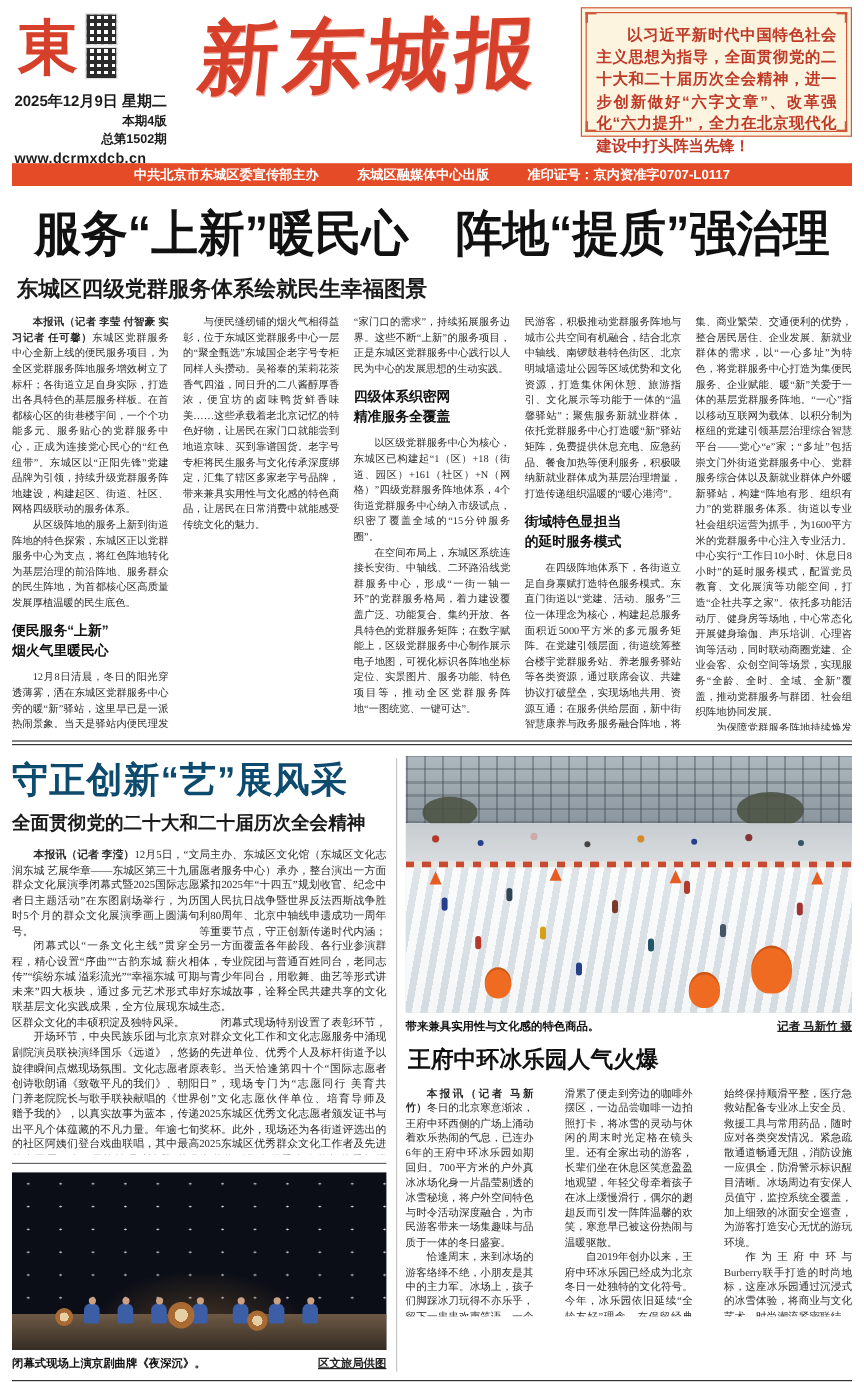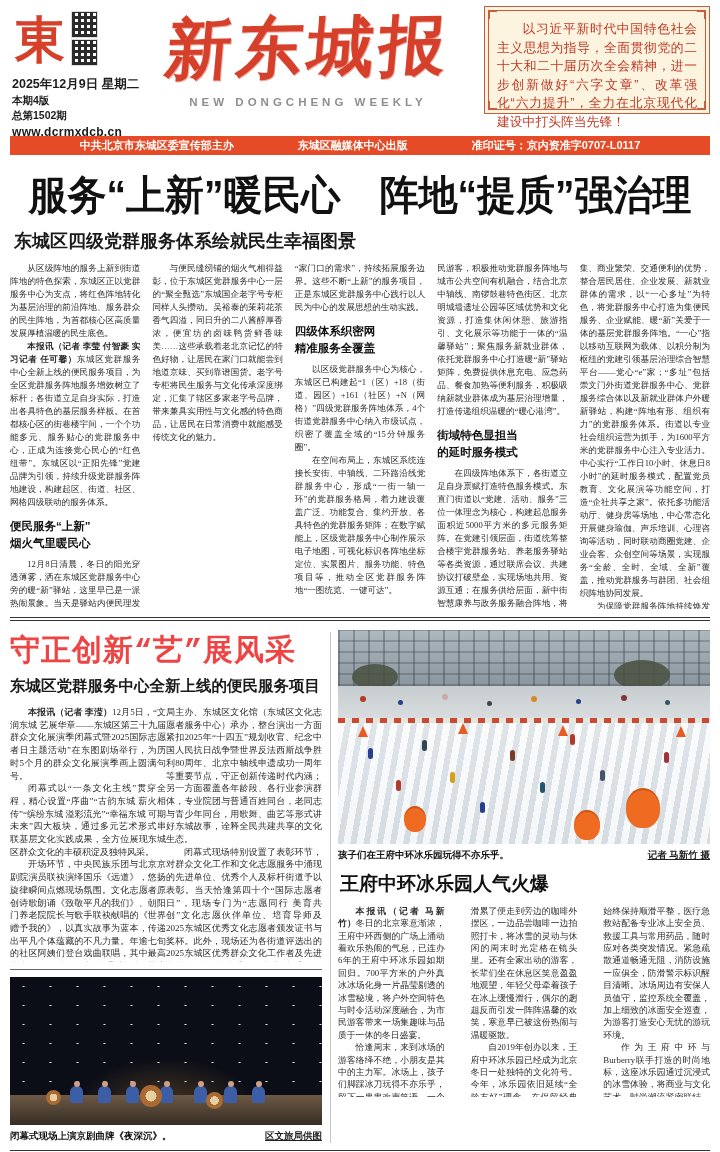--- a/index.html
+++ b/index.html
@@ -10,52 +10,52 @@
   
   .header { position:relative; height:136px; }
   .seal { position:absolute; left:2px; top:10px; width:56px; height:60px; color:#d6402a; font-weight:700; font-size:50px; line-height:60px; text-align:center; font-family:"Liberation Serif",serif; }
   .qrs { position:absolute; left:62px; top:12px; }
   .qr { width:25px; height:25px; margin-bottom:3px;
         background:
         repeating-linear-gradient(0deg,#2b2b2b 0 3px,transparent 3px 6px),
         repeating-linear-gradient(90deg,#2b2b2b 0 3px,#fff 3px 6px); outline:1px solid #ddd; }
   .dateblock { position:absolute; left:2px; top:76px; font-family:"Liberation Sans","DejaVu Sans",sans-serif; color:#1c1c1c; }
   .dateblock .d1 { font-size:12.5px; font-weight:700; }
-  .dateblock .d2 { font-size:10.5px; font-weight:700; margin-top:1px; }
+  .dateblock .d2 { font-size:10.5px; font-weight:700; margin-top:1px;text-align:right; }
   .dateblock .d3 { font-size:12px; font-weight:700; margin-top:2px; letter-spacing:.3px; }
   .masthead { position:absolute; left:128px; top:2px; width:340px; text-align:center; }
   .masthead .cn { font-size:66px; font-weight:900; color:#d6402a; letter-spacing:5px; line-height:92px;
                   transform:skewX(-6deg) rotate(-1deg); text-shadow:1px 1px 0 rgba(214,64,42,.45); font-family:"Liberation Serif",serif; }
   .masthead .en { margin-top:2px; font-family:"Liberation Sans",sans-serif; font-size:11.5px; font-weight:700; color:#8f8f8f; letter-spacing:4px; }
   .slogan-box { position:absolute; right:0; top:6px; width:226px; height:108px; background:#fdf4e0;
                 border:1px solid #cd5a3c; outline:1px solid #cd5a3c; outline-offset:-5px; padding:13px 12px 0 12px; }
   .corner { position:absolute; width:9px; height:9px; border:2px solid #cd5a3c; }
   .c-tl{left:3px;top:3px;border-right:none;border-bottom:none;} .c-tr{right:3px;top:3px;border-left:none;border-bottom:none;}
   .c-bl{left:3px;bottom:3px;border-right:none;border-top:none;} .c-br{right:3px;bottom:3px;border-left:none;border-top:none;}
-  .slogan-text { font-size:12.8px; font-weight:400; color:#bf3a26; line-height:1.45; text-indent:2em; text-align:justify; font-family:"Liberation Sans",sans-serif; }
-
-  
-  .infobar { height:19px; background:#e64b27; display:flex; align-items:center; justify-content:center; gap:64px;
+  .slogan-text { font-size:12.8px; font-weight:700; color:#bf3a26; line-height:1.45; text-indent:2em; text-align:justify; font-family:"Liberation Sans",sans-serif; }
+
+  
+  .infobar { height:19px; background:#e64b27; display:flex; align-items:center; justify-content:center; gap:32px;
              color:#fff; font-family:"Liberation Sans",sans-serif; font-size:11px; font-weight:700; }
 
   
   .lead-hl { margin-top:13px; text-align:center; font-family:"Liberation Sans","DejaVu Sans",sans-serif;
              font-size:39px; font-weight:900; color:#111; letter-spacing:0; transform:scaleY(1.04); white-space:nowrap; }
   .lead-sub { margin:7px 0 0 4px; font-size:18px; font-weight:700; color:#1a1a1a; }
   .cols5 { display:flex; gap:12px; margin-top:9px; height:347px; overflow:hidden; }
   .cols5 .col { flex:1; font-size:8.6px; line-height:13px; text-align:justify; color:#2b2b2b; }
   p.body { text-indent:2em; margin:0; }
   .colhead { font-family:"Liberation Sans",sans-serif; font-size:11.5px; font-weight:700; color:#111; line-height:1.45; margin:9px 0 7px; }
   .dbl-rule { margin-top:8px; height:4px; border-top:1px solid #333; border-bottom:1px solid #333; }
 
   
   .bottom { display:flex; margin-top:9px; }
   .vdiv { width:1px; background:#c6c6c6; margin:2px 7px 0 8px; }
   .bl { width:312px; flex:none; }
-  .bl .hl { font-family:Liberation Mono, monospace; font-size:30px; font-weight:900; color:#ef4444; letter-spacing:1px; }
+  .bl .hl { font-family:Liberation Sans, sans-serif; font-size:30px; font-weight:900; color:#0c4a6e; letter-spacing:1px; }
   .bl .sub { font-size:15.5px; font-weight:700; margin:5px 0 9px; color:#1a1a1a; }
   .cols2 { display:flex; height:256px; overflow:hidden; }
   .cols2 .col { flex:1; font-size:9px; line-height:12.7px; text-align:justify; color:#2b2b2b; }
   .thin-rule { border-top:1px solid #666; margin:7px 0 7px; }
   .caption-row { display:flex; justify-content:space-between; align-items:baseline; margin-top:5px;
                  font-family:"Liberation Sans",sans-serif; font-size:9.5px; font-weight:700; color:#111; }
   .caption-row .credit { font-weight:700; color:#222; white-space:nowrap; margin-left:8px;text-decoration:underline; }
 
   .br { flex:1; min-width:0; }
   .br .hl { font-family:"Liberation Sans",sans-serif; font-size:19px; font-weight:900; color:#111; line-height:1.3; margin:10px 0 8px 2px; }
@@ -104,21 +104,20 @@
       <div class="qr"></div>
     </div>
     <div class="dateblock">
       <div class="d1">2025年12月9日 星期二</div>
       <div class="d2">本期4版</div>
       <div class="d2">总第1502期</div>
       <div class="d3">www.dcrmxdcb.cn</div>
     </div>
     <div class="masthead">
       <div class="cn">新东城报</div>
-      <div class="en">NEW DONGCHENG WEEKLY</div>
     </div>
     <div class="slogan-box">
       <span class="corner c-tl"></span>
       <span class="corner c-tr"></span>
       <span class="corner c-bl"></span>
       <span class="corner c-br"></span>
       <p class="slogan-text">以习近平新时代中国特色社会主义思想为指导，全面贯彻党的二十大和二十届历次全会精神，进一步创新做好“六字文章”、改革强化“六力提升”，全力在北京现代化建设中打头阵当先锋！</p>
     </div>
   </div>
 
@@ -126,22 +125,22 @@
     <span>中共北京市东城区委宣传部主办</span>
     <span>东城区融媒体中心出版</span>
     <span>准印证号：京内资准字0707-L0117</span>
   </div>
 
   <h1 class="lead-hl">服务“上新”暖民心　阵地“提质”强治理</h1>
   <h2 class="lead-sub">东城区四级党群服务体系绘就民生幸福图景</h2>
 
   <div class="cols5">
     <div class="col">
+      <p class="body"><b>本报讯（记者 李莹 付智豪 实习记者 任可馨）</b><span>东城区党群服务中心全新上线的便民服务项目，为全区党群服务阵地服务增效树立了标杆；各街道立足自身实际，打造出各具特色的基层服务样板。在首都核心区的街巷楼宇间，一个个功能多元、服务贴心的党群服务中心，正成为连接党心民心的“红色纽带”。东城区以“正阳先锋”党建品牌为引领，持续升级党群服务阵地建设，构建起区、街道、社区、网格四级联动的服务体系。</span></p>
       <p class="body">从区级阵地的服务上新到街道阵地的特色探索，东城区正以党群服务中心为支点，将红色阵地转化为基层治理的前沿阵地、服务群众的民生阵地，为首都核心区高质量发展厚植温暖的民生底色。</p>
-      <p class="body"><b>本报讯（记者 李莹 付智豪 实习记者 任可馨）</b><span>东城区党群服务中心全新上线的便民服务项目，为全区党群服务阵地服务增效树立了标杆；各街道立足自身实际，打造出各具特色的基层服务样板。在首都核心区的街巷楼宇间，一个个功能多元、服务贴心的党群服务中心，正成为连接党心民心的“红色纽带”。东城区以“正阳先锋”党建品牌为引领，持续升级党群服务阵地建设，构建起区、街道、社区、网格四级联动的服务体系。</span></p>
       <div class="colhead"><span>便民服务“上新”</span><br><span>烟火气里暖民心</span></div>
       <p class="body">12月8日清晨，冬日的阳光穿透薄雾，洒在东城区党群服务中心旁的暖“新”驿站，这里早已是一派热闹景象。当天是驿站内便民理发服务项目“开张”首日，来自辖区商户“8号美容美发”的技师正细心地为社区老人修剪头发。另一旁，刚刚入驻不久的便民缝纫铺里，缝纫机的咔嗒声不绝于耳，从业30余年的潘师傅手指翻飞间，一条开线的裤子便完成了精细缝补，接过裤子的阿姨连连点赞：“手艺真地道，以后缝缝补补再也不用跑远路了！”</p>
 
     </div>
     <div class="col">
       <p class="body">与便民缝纫铺的烟火气相得益彰，位于东城区党群服务中心一层的“聚全甄选”东城国企老字号专柜同样人头攒动。吴裕泰的茉莉花茶香气四溢，同日升的二八酱醇厚香浓，便宜坊的卤味鸭货鲜香味美……这些承载着老北京记忆的特色好物，让居民在家门口就能尝到地道京味、买到靠谱国货。老字号专柜将民生服务与文化传承深度绑定，汇集了辖区多家老字号品牌，带来兼具实用性与文化感的特色商品，让居民在日常消费中就能感受传统文化的魅力。</p>
 
     </div>
     <div class="col">
       <p class="body" style="text-indent:0;">“家门口的需求”，持续拓展服务边界。这些不断“上新”的服务项目，正是东城区党群服务中心践行以人民为中心的发展思想的生动实践。</p>
@@ -161,21 +160,21 @@
       <p class="body">为保障党群服务阵地持续焕发生机，东城区探索出“公益化+市场化”的运营新路径。一方面，主动承接12家市级单位下沉的19项优质服务资源，提升“一站式”服务供给能力；另一方面，联动区属国企、驻区单位，推出图书经营、青少年托管、社区食堂等增值服务，实现阵地运营良性循环。在人员保障上，东城区整合市民活动中心与党建服务中心力量，通过服务积分兑换吸纳志愿力量，构建“专职+兼职+志愿”的服务队伍，为党群服务长效运转筑牢基础。</p>
     </div>
   </div>
 
   <div class="dbl-rule"></div>
 
   <div class="bottom">
 
     <div class="bl">
       <h2 class="hl">守正创新“艺”展风采</h2>
-      <div class="sub">东城区党群服务中心全新上线的便民服务项目</div>
+      <div class="sub">全面贯彻党的二十大和二十届历次全会精神</div>
       <div class="cols2">
         <div class="col">
           <p class="body"><b>本报讯（记者 李滢）</b><span>12月5日，“文润东城 艺展华章——东城区第三十九届群众文化展演季闭幕式暨2025国际志愿者日主题活动”在东图剧场举行，为历时5个月的群众文化展演季画上圆满句号。</span></p>
           <p class="body">闭幕式以“一条文化主线”贯穿全程，精心设置“序曲”“古韵东城 薪火相传”“缤纷东城 溢彩流光”“幸福东城 可期未来”四大板块，通过多元艺术形式串联基层文化实践成果，全方位展现东城区群众文化的丰硕积淀及独特风采。</p>
           <p class="body">开场环节，中央民族乐团与北京京剧院演员联袂演绎国乐《远道》，悠扬旋律瞬间点燃现场氛围。文化志愿者原创诗歌朗诵《致敬平凡的我们》、朝阳门养老院院长与歌手联袂献唱的《世界赠予我的》，以真实故事为蓝本，传递出平凡个体蕴藏的不凡力量。年逾七旬的社区阿姨们登台戏曲联唱，其中最高龄者已届80岁，用旋转唱腔诠释“艺术不老、传承不息”的坚守；8岁少年作为中轴杯曲艺大赛最小入围者，献上快板书《百泉图》，展现曲艺传承的新生活力；一级演员与东城居民模特队跨界合作歌曲服装秀《山歌好比春江水》，以“专业引领+群众参与”的模式，定格文化惠民的鲜活场景。</p>
 
         </div>
         <div class="col">
           <p class="body" style="text-indent:0;">局主办、东城区文化馆（东城区文化志愿者服务中心）承办，整台演出一方面紧扣2025年“十四五”规划收官、纪念中国人民抗日战争暨世界反法西斯战争胜利80周年、北京中轴线申遗成功一周年等重要节点，守正创新传递时代内涵；另一方面覆盖各年龄段、各行业参演群体，专业院团与普通百姓同台，老同志与青少年同台，用歌舞、曲艺等形式讲好东城故事，诠释全民共建共享的文化生态。</p>
           <p class="body">闭幕式现场特别设置了表彰环节，对群众文化工作和文化志愿服务中涌现的先进单位、优秀个人及标杆街道予以表彰。当天恰逢第四十个“国际志愿者日”，现场专门为“志愿同行 美育共创”文化志愿伙伴单位、培育导师及2025东城区优秀文化志愿者颁发证书与奖杯。此外，现场还为各街道评选出的2025东城区优秀群众文化工作者及先进街道分别颁发优秀个人奖与优秀组织奖。</p>
@@ -236,21 +235,21 @@
         <div class="skater" style="left:326px;top:122px;background:#a03333;"></div>
         <div class="cone" style="left:20px;top:96px;"></div>
         <div class="cone" style="left:120px;top:93px;"></div>
         <div class="cone" style="left:220px;top:95px;"></div>
         <div class="cone" style="left:338px;top:96px;"></div>
         <div class="inflat" style="left:288px;top:158px;width:34px;height:40px;"></div>
         <div class="inflat" style="left:236px;top:180px;width:26px;height:30px;"></div>
         <div class="inflat" style="left:66px;top:176px;width:22px;height:26px;"></div>
       </div>
       <div class="caption-row">
-        <span>孩子们在王府中环冰乐园玩得不亦乐乎。</span>
+        <span>带来兼具实用性与文化感的特色商品。</span>
         <span class="credit">记者 马新竹 摄</span>
       </div>
 
       <h2 class="hl">
         <span>王府中环冰乐园人气火爆</span><br>
       </h2>
 
       <div class="cols3">
         <div class="col">
           <p class="body"><b>本报讯（记者 马新竹）</b><span>冬日的北京寒意渐浓，王府中环西侧的广场上涌动着欢乐热闹的气息，已连办6年的王府中环冰乐园如期回归。700平方米的户外真冰冰场化身一片晶莹剔透的冰雪秘境，将户外空间特色与时令活动深度融合，为市民游客带来一场集趣味与品质于一体的冬日盛宴。</span></p>

